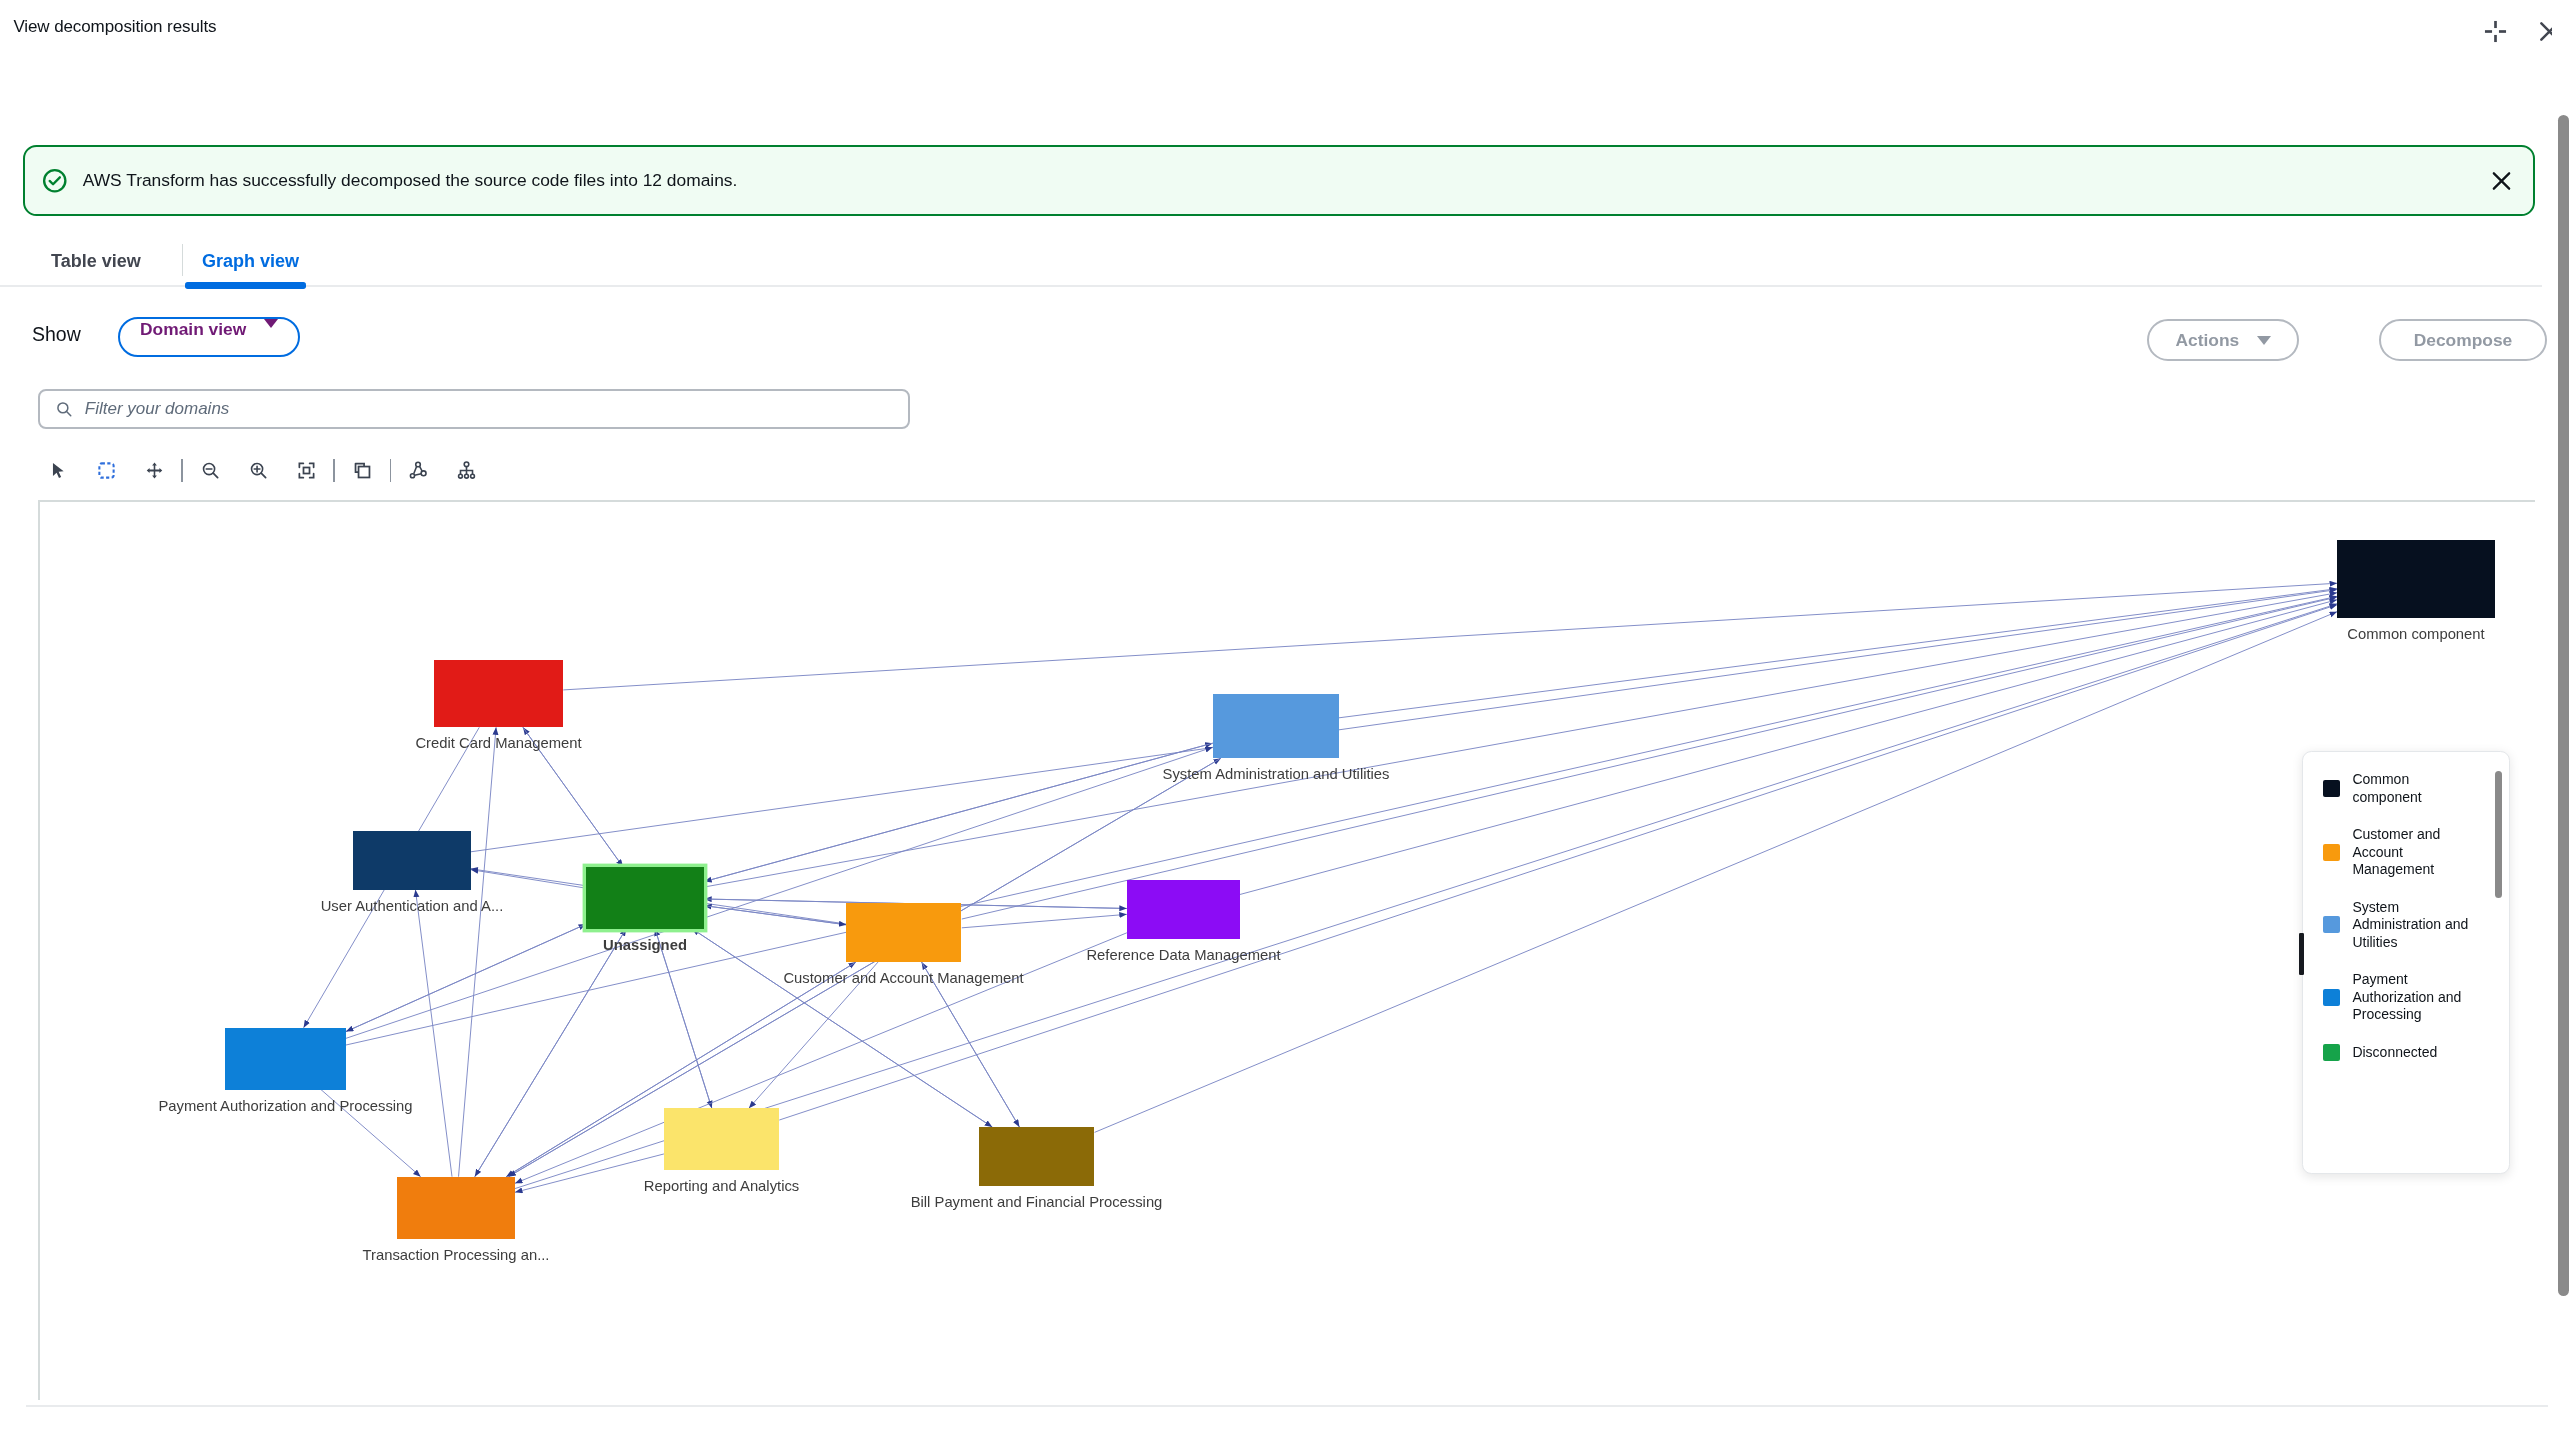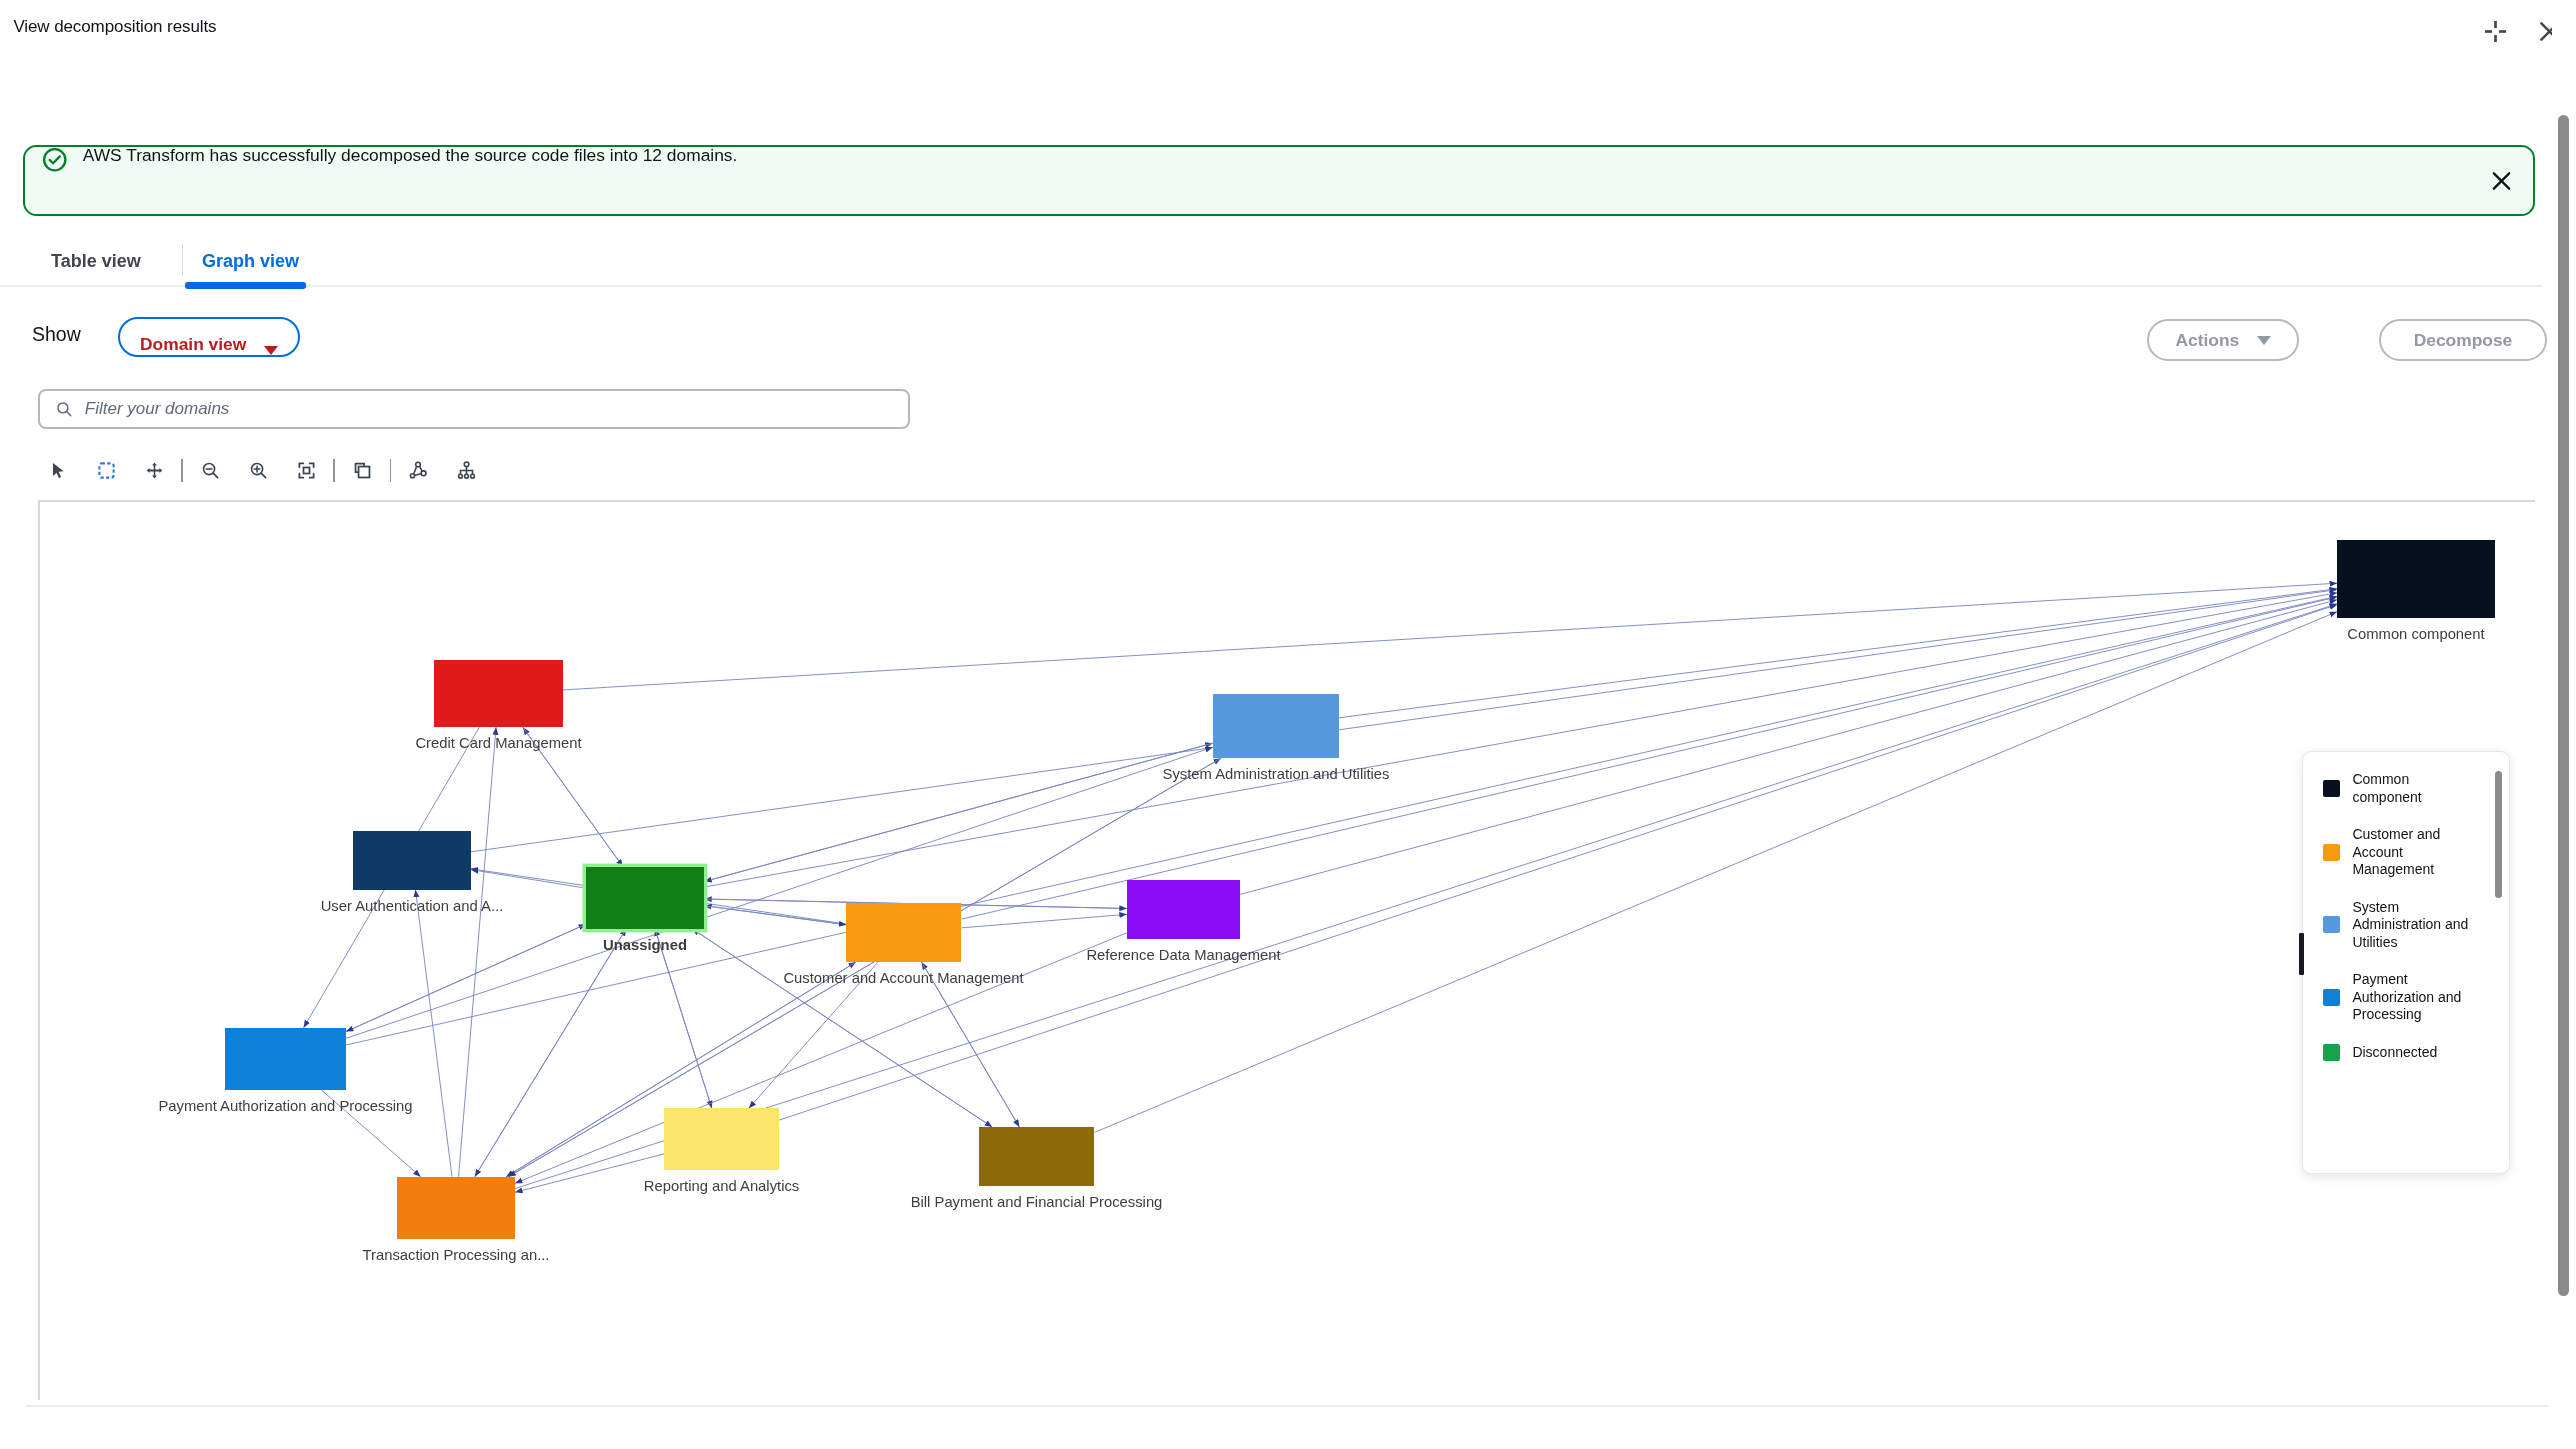--- a/index.html
+++ b/index.html
@@ -32,21 +32,21 @@
     width: 23px; height: 23px; display: block; cursor: pointer;
   }
 
   
   .alert {
     position: absolute; left: 23px; top: 145px;
     width: 2512px; height: 71px;
     background: #f0fcf3;
     border: 2.7px solid #00802f;
     border-radius: 13.4px;
-    display: flex; align-items: flex-start;
+    display: flex; align-items: center;
   }
   .alert-check {
     margin-left: 17.4px; width: 25.5px; height: 25.5px; flex: 0 0 auto;
   }
   .alert-text {
     margin-left: 14.8px; font-size: 17.4px; color: #0f141a; line-height: 1;
   }
   .alert-close {
     position: absolute; right: 20px; top: 50%; transform: translateY(-50%);
     width: 23px; height: 23px; cursor: pointer;
@@ -79,22 +79,22 @@
   .controls { position: absolute; left: 0; top: 315px; width: 2576px; height: 60px; }
   .show-label {
     position: absolute; left: 32px; top: 8px;
     font-size: 19.5px; font-weight: 400; color: #0f141a;
   }
   .domain-view-btn {
     position: absolute; left: 118px; top: 2px;
     height: 40px; padding: 0 20px;
     border: 2.7px solid #006ce0; border-radius: 23px;
     background: #ffffff;
-    display: flex; align-items: flex-end; gap: 17.4px;
-    font-size: 17.4px; font-weight: 700; color: #b91c1c;
+    display: flex; align-items: flex-start; gap: 17.4px;
+    font-size: 17.4px; font-weight: 700; color: #701a75;
     cursor: pointer;
   }
   .caret-down {
     width: 0; height: 0;
     border-left: 7.4px solid transparent;
     border-right: 7.4px solid transparent;
     border-top: 9.4px solid currentColor;
   }
   .actions-btn, .decompose-btn {
     position: absolute; top: 319px; height: 42px;

